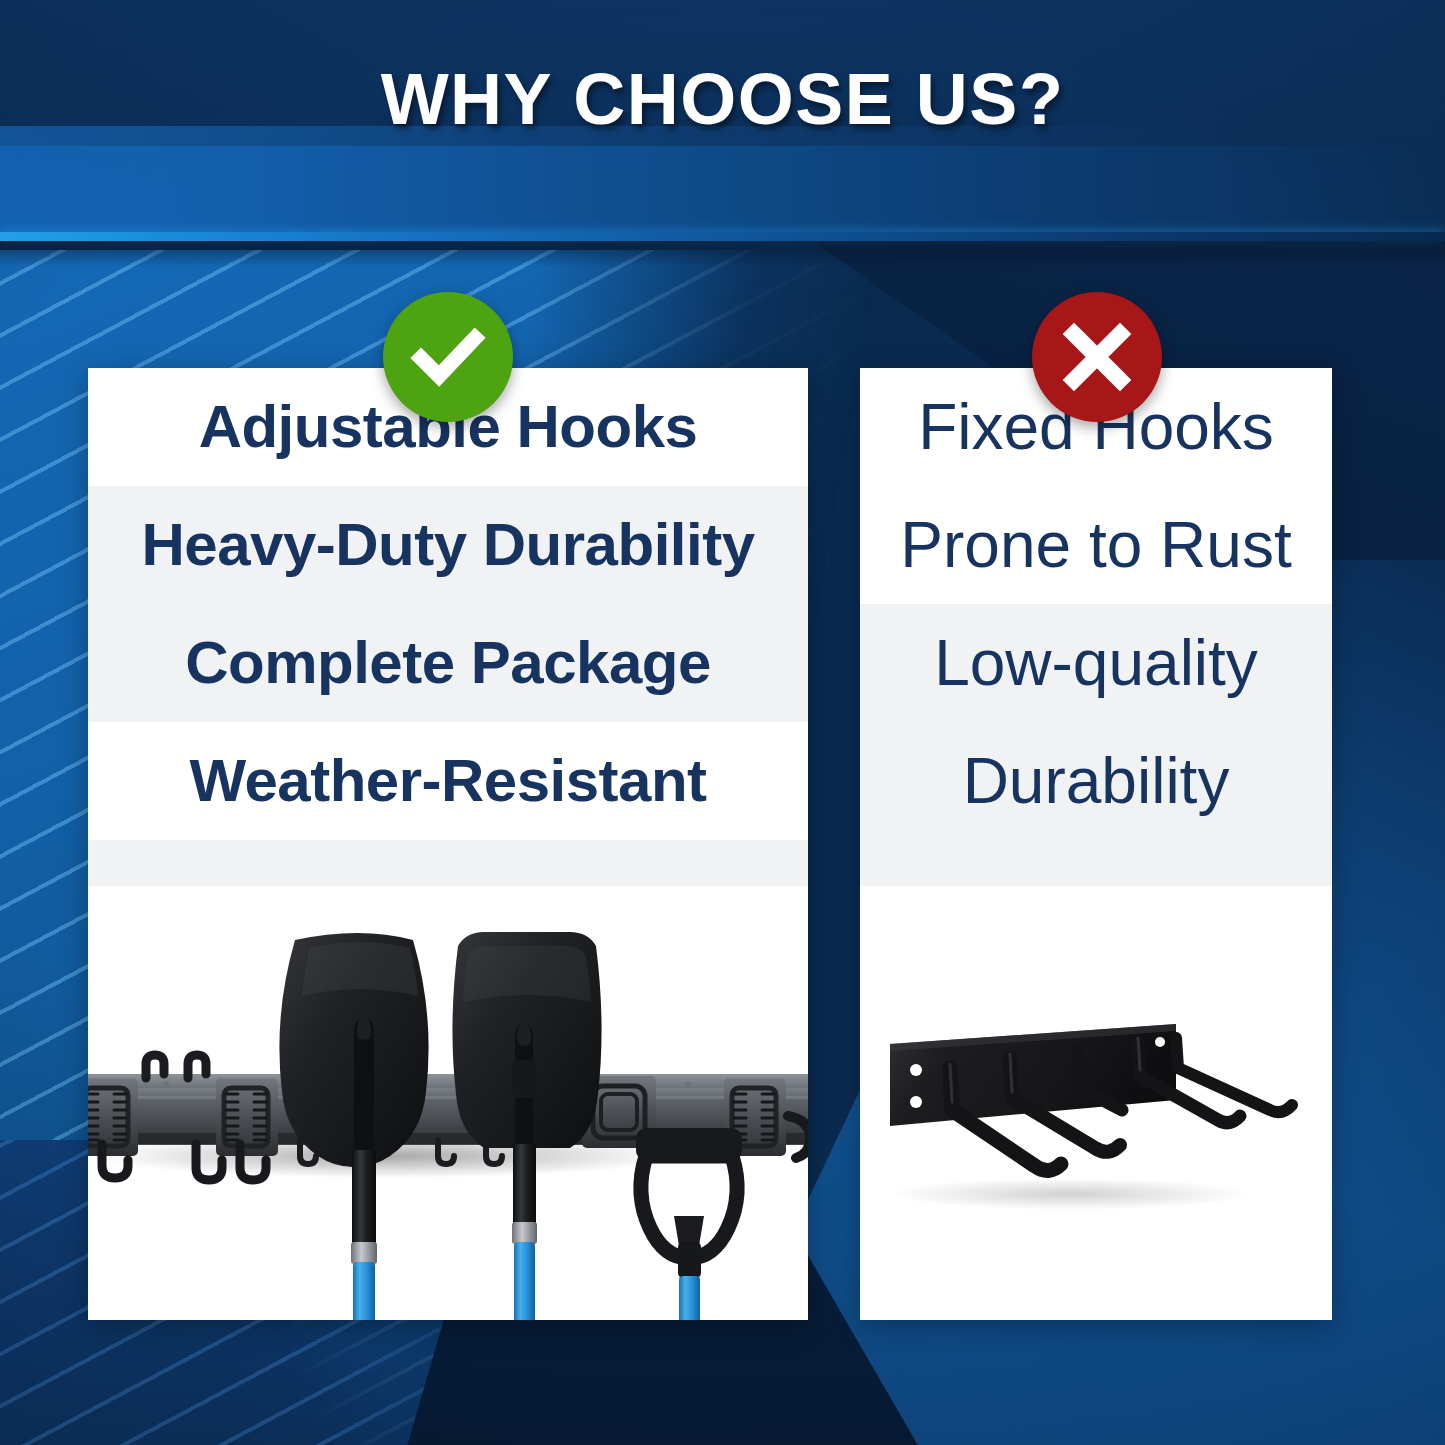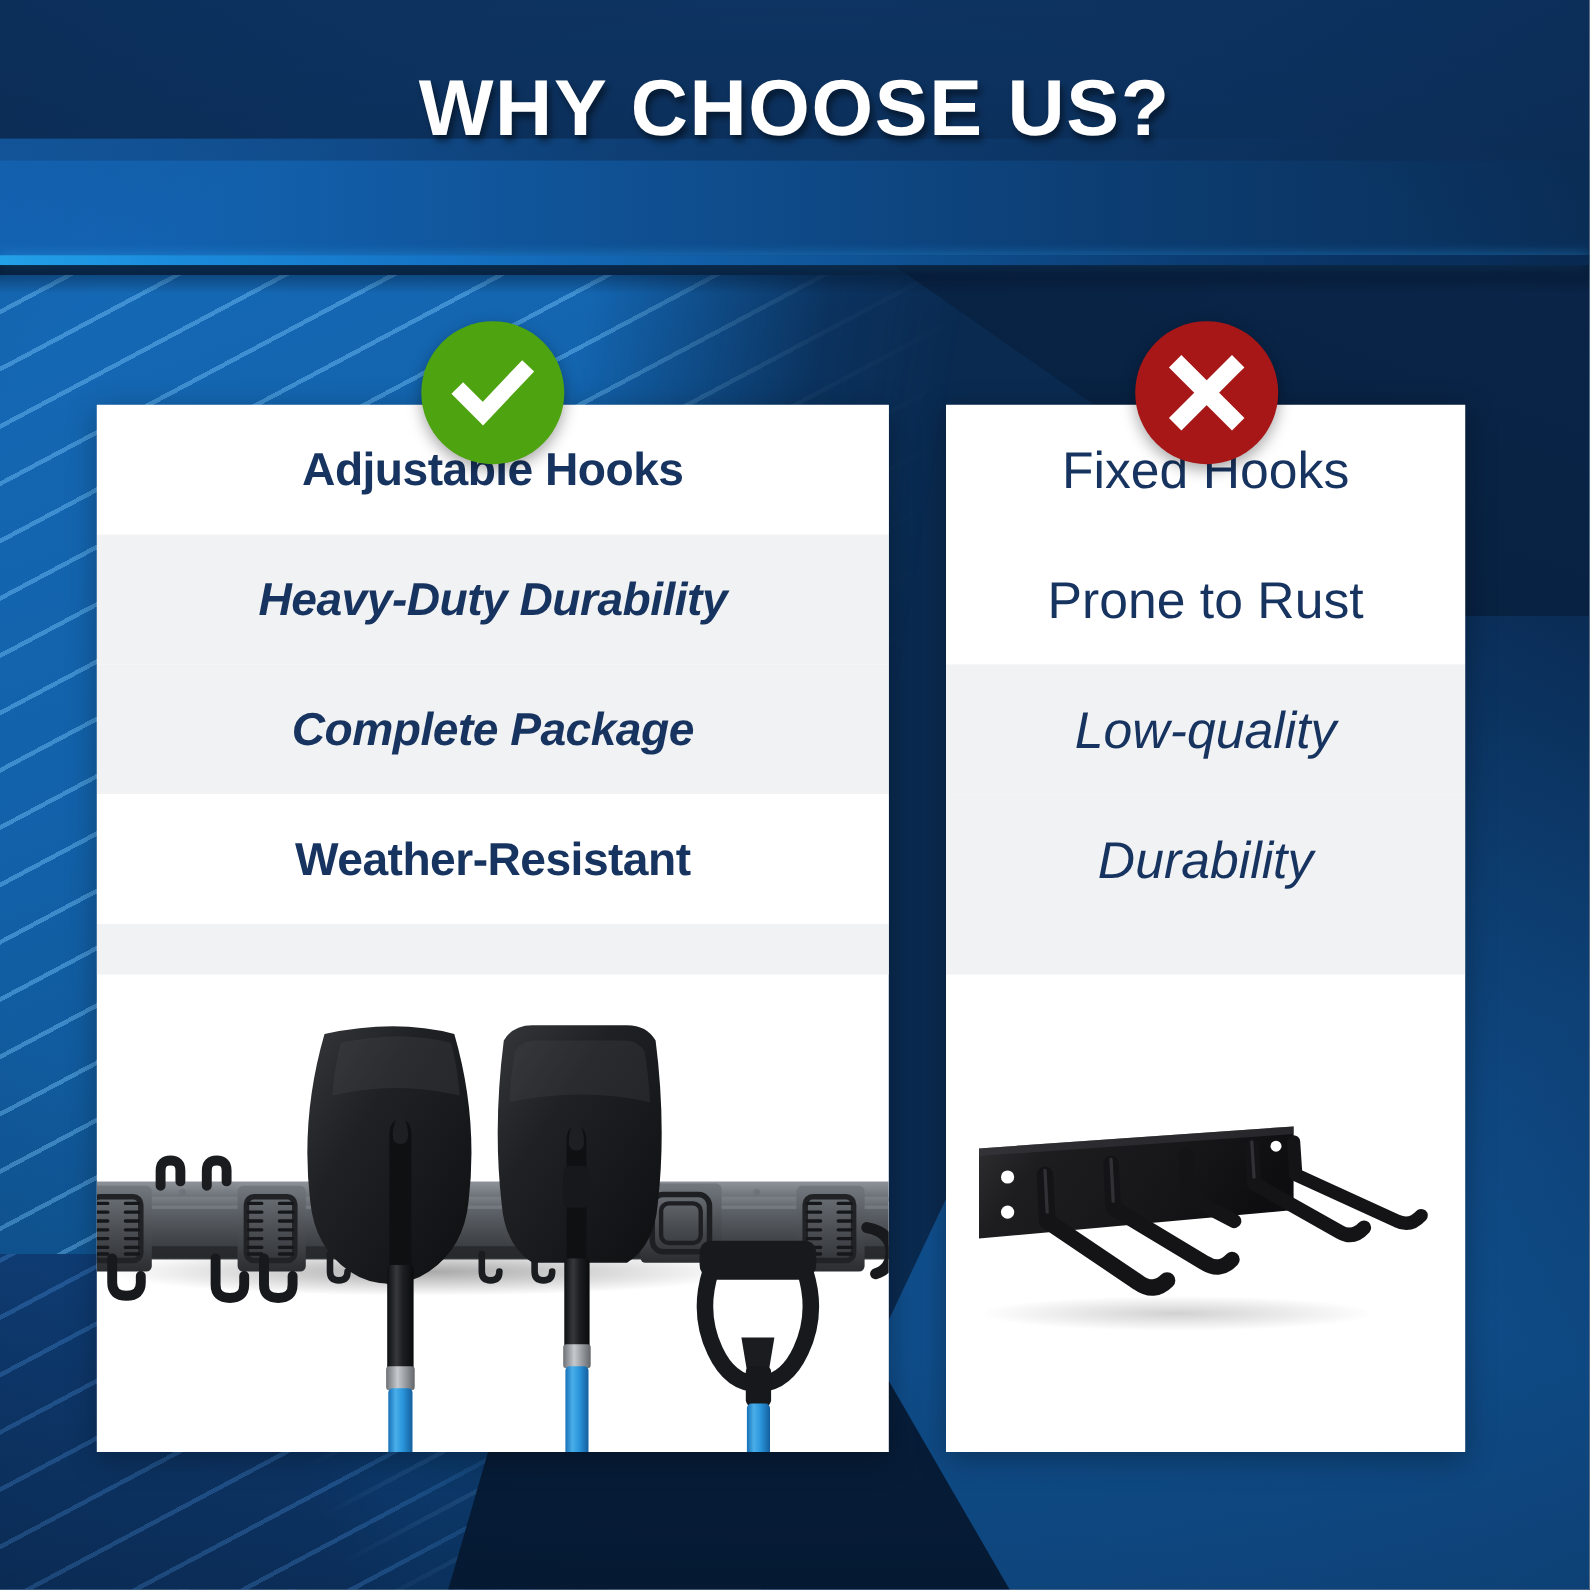--- a/index.html
+++ b/index.html
@@ -111,27 +111,27 @@
   .panel{ position:absolute; background:#ffffff; overflow:hidden;
           box-shadow:0 6px 26px rgba(0,0,0,.30); }
   .panel-left  { left:88px;  top:368px; width:720px; height:952px; }
   .panel-right { left:860px; top:368px; width:472px; height:952px; }
 
   .rows{ position:absolute; left:0; top:0; width:100%; }
   .row{
     display:flex; align-items:center; justify-content:center;
     height:118px; background:#ffffff;
   }
-  .row.alt{ background:#f1f2f3;font-style:italic; }
+  .row.alt{ background:#f1f2f3; }
   .row-label{ color:#17335f; white-space:nowrap; line-height:1; }
   .panel-left .row-label{
-    font-size:42px; font-weight:bold; letter-spacing:-0.5px;
+    font-size:60px; font-weight:bold; letter-spacing:-0.5px;
   }
   .panel-right .row-label{
-    font-size:47px; font-weight:normal; letter-spacing:0px;
+    font-size:64px; font-weight:normal; letter-spacing:0px;
   }
   .spacer-row{ height:46px; background:#ffffff; }
   .spacer-row.alt{ background:#f1f2f3; }
 
   
   .badge{
     position:absolute; width:130px; height:130px; border-radius:50%;
     display:flex; align-items:center; justify-content:center; z-index:8;
     box-shadow:0 5px 14px rgba(0,0,0,.35);
   }

